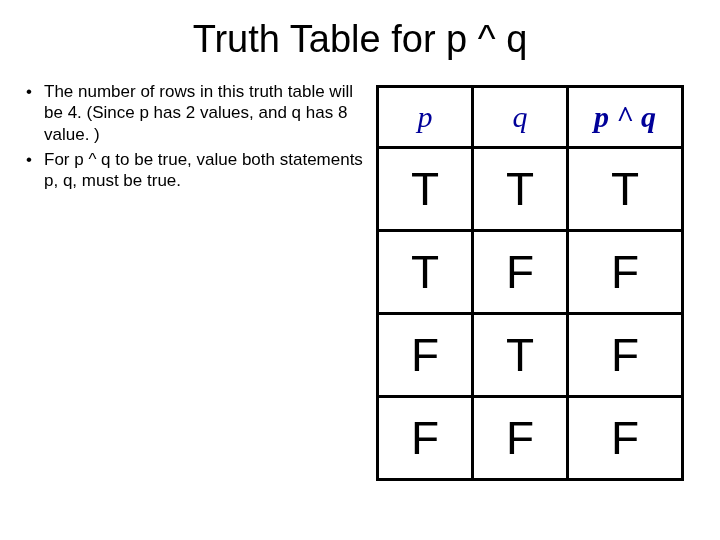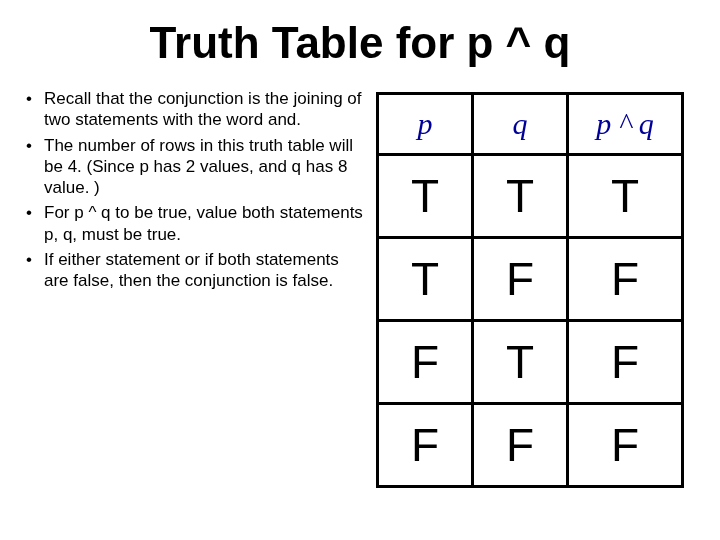--- a/index.html
+++ b/index.html
@@ -12,22 +12,22 @@
     color: #000000;
   }
   .slide {
     width: 720px;
     height: 540px;
     position: relative;
     box-sizing: border-box;
   }
   .title {
     text-align: center;
-    font-size: 44px;
-    font-weight: bold;
+    font-size: 38px;
+    font-weight: normal;
     padding-top: 18px;
     padding-bottom: 10px;
     font-family: Arial, Helvetica, sans-serif;
   }
   .body {
     display: flex;
     flex-direction: row;
     padding: 10px 26px 0 26px;
     box-sizing: border-box;
   }
@@ -69,43 +69,42 @@
     font-weight: normal;
     font-style: italic;
     font-family: "Times New Roman", Times, serif;
     font-size: 30px;
     color: #000099;
     width: 90px;
     height: 56px;
   }
   table.truth th.wide {
     width: 110px;
+    font-weight: bold;
   }
   table.truth td {
     font-family: Arial, Helvetica, sans-serif;
     font-size: 46px;
     font-weight: normal;
     width: 90px;
     height: 78px;
   }
   table.truth td.wide {
     width: 110px;
   }
 </style>
 </head>
 <body>
 
 <div class="slide">
   <div class="title">Truth Table for p ^ q</div>
   <div class="body">
     <ul class="bullets">
-      <li>Recall that the conjunction is the joining of two statements with the word and.</li>
       <li>The number of rows in this truth table will be 4. (Since p has 2 values, and q has 8 value. )</li>
       <li>For p ^ q to be true, value both statements p, q, must be true.</li>
-      <li>If either statement or if both statements are false, then the conjunction is false.</li>
     </ul>
     <div class="table-wrap">
       <table class="truth">
         <thead>
           <tr>
             <th>p</th>
             <th>q</th>
             <th class="wide">p ^ q</th>
           </tr>
         </thead>

